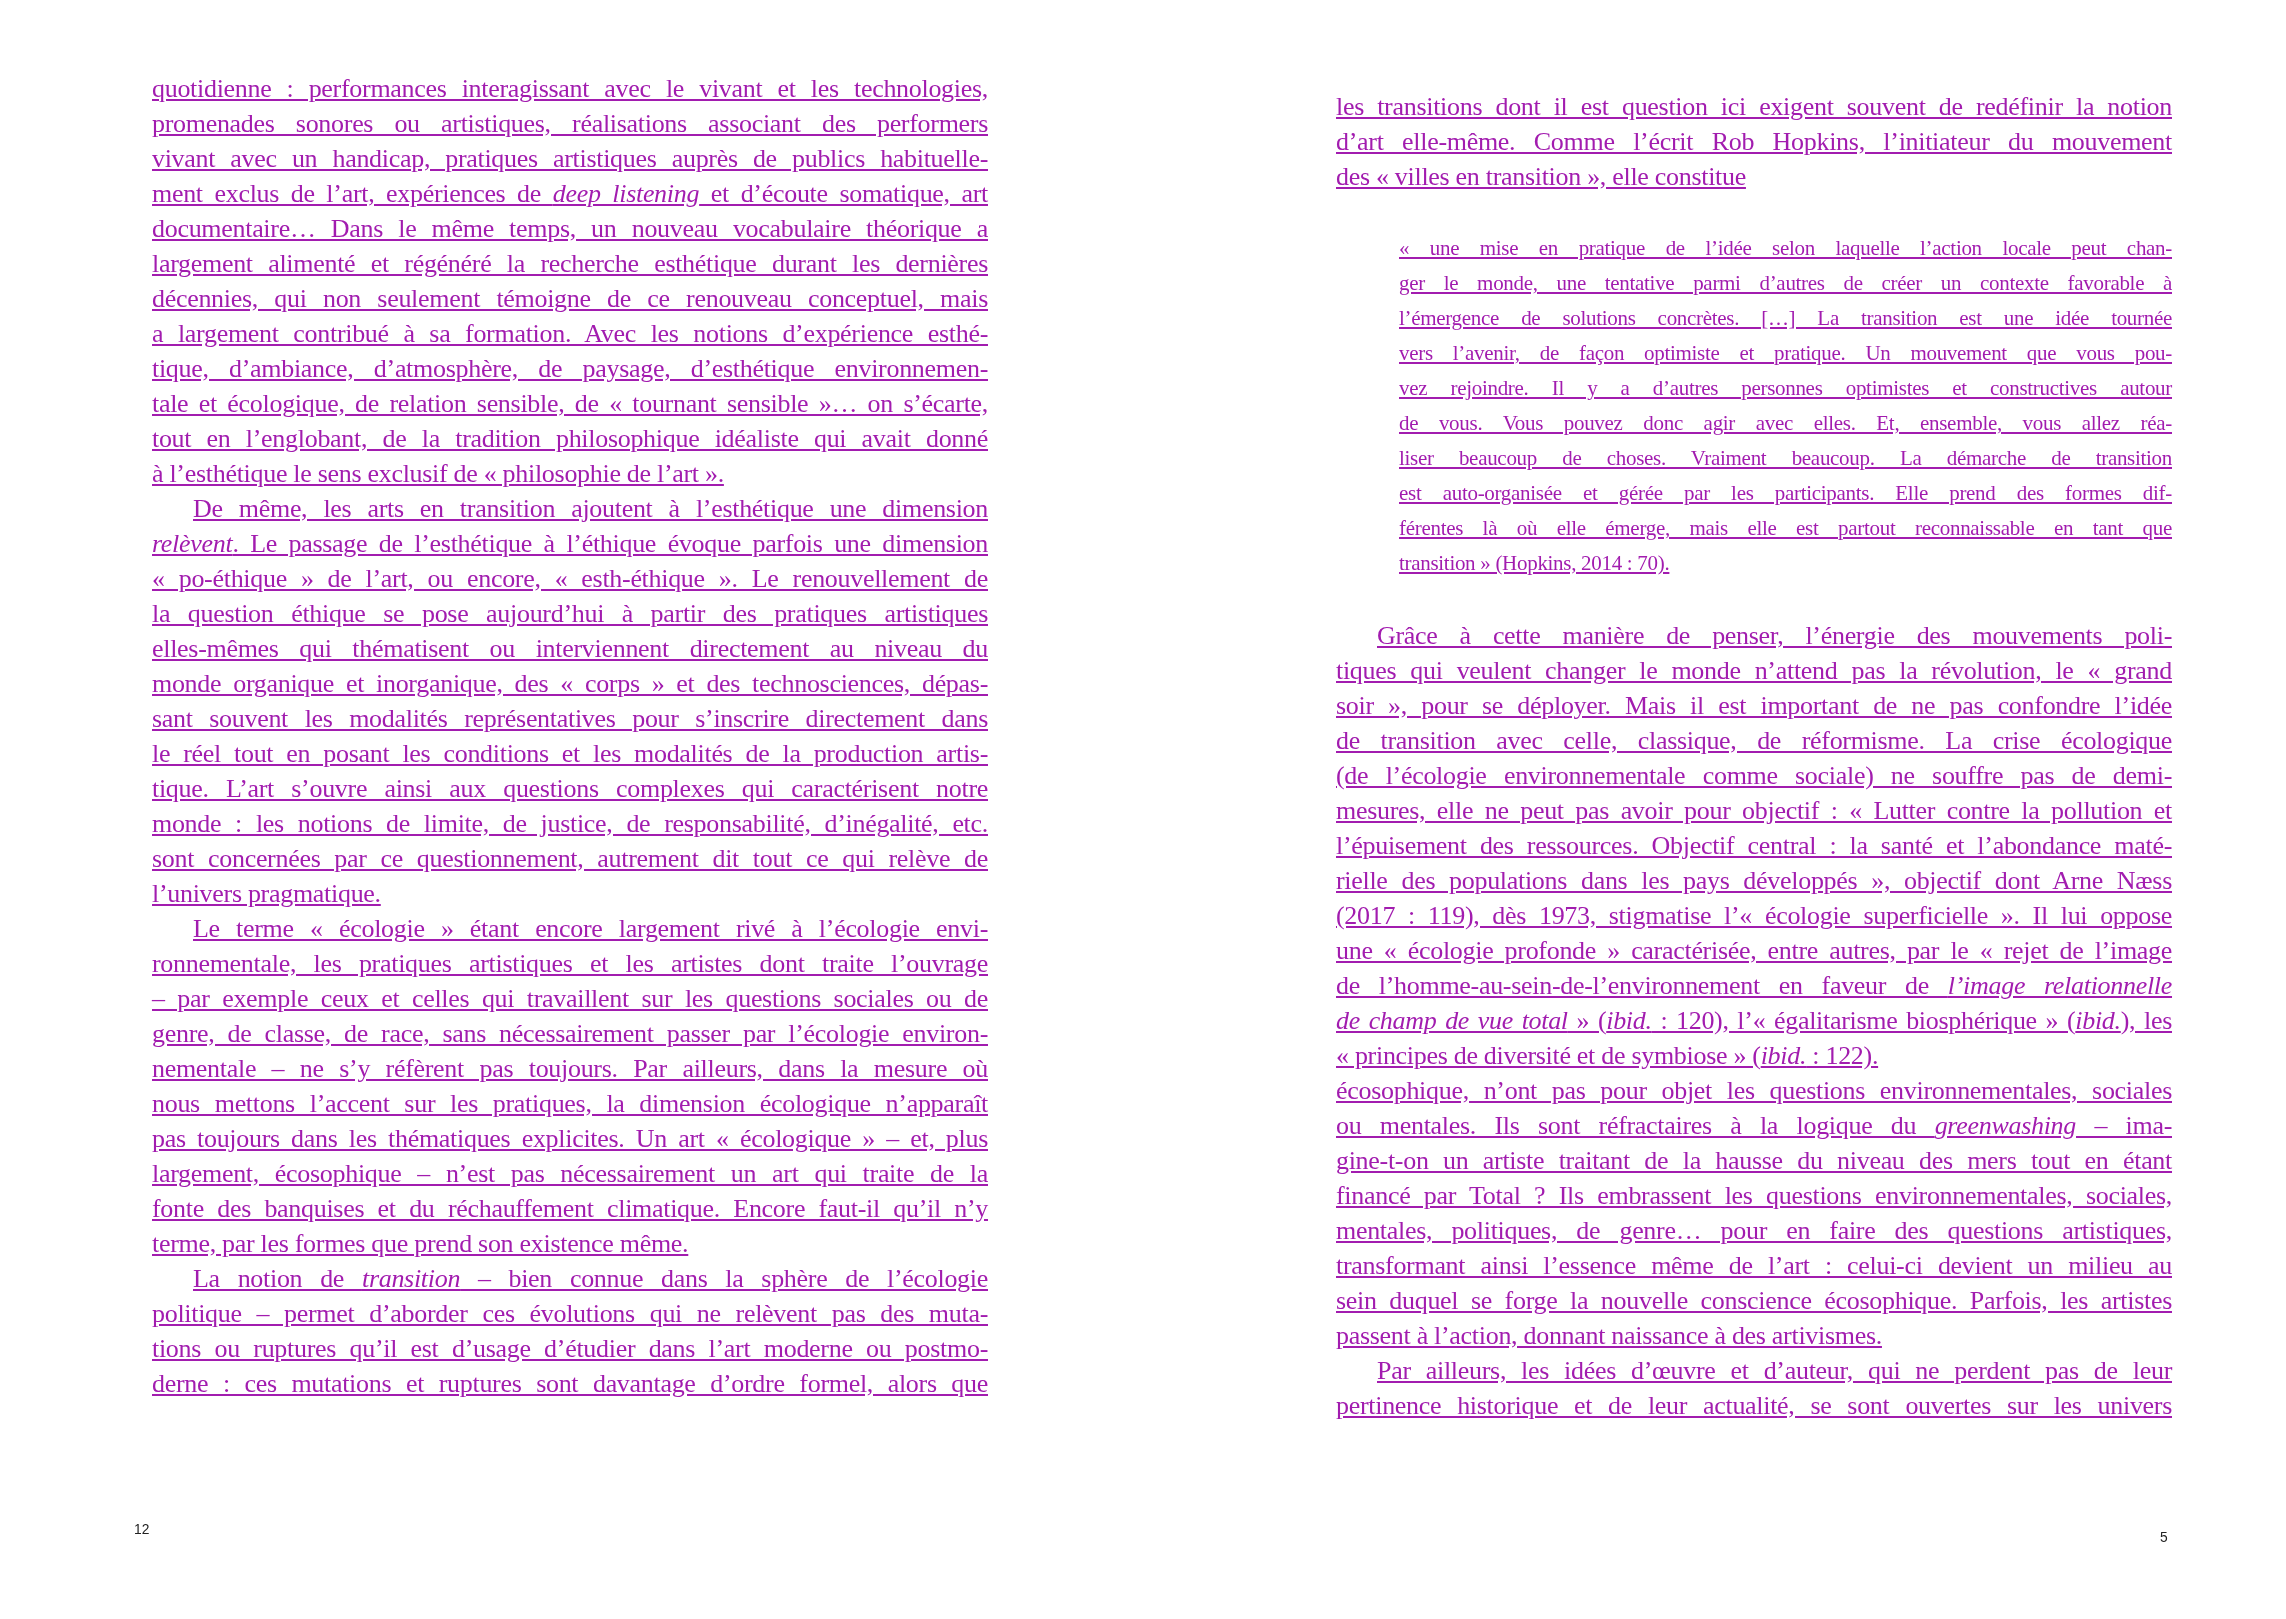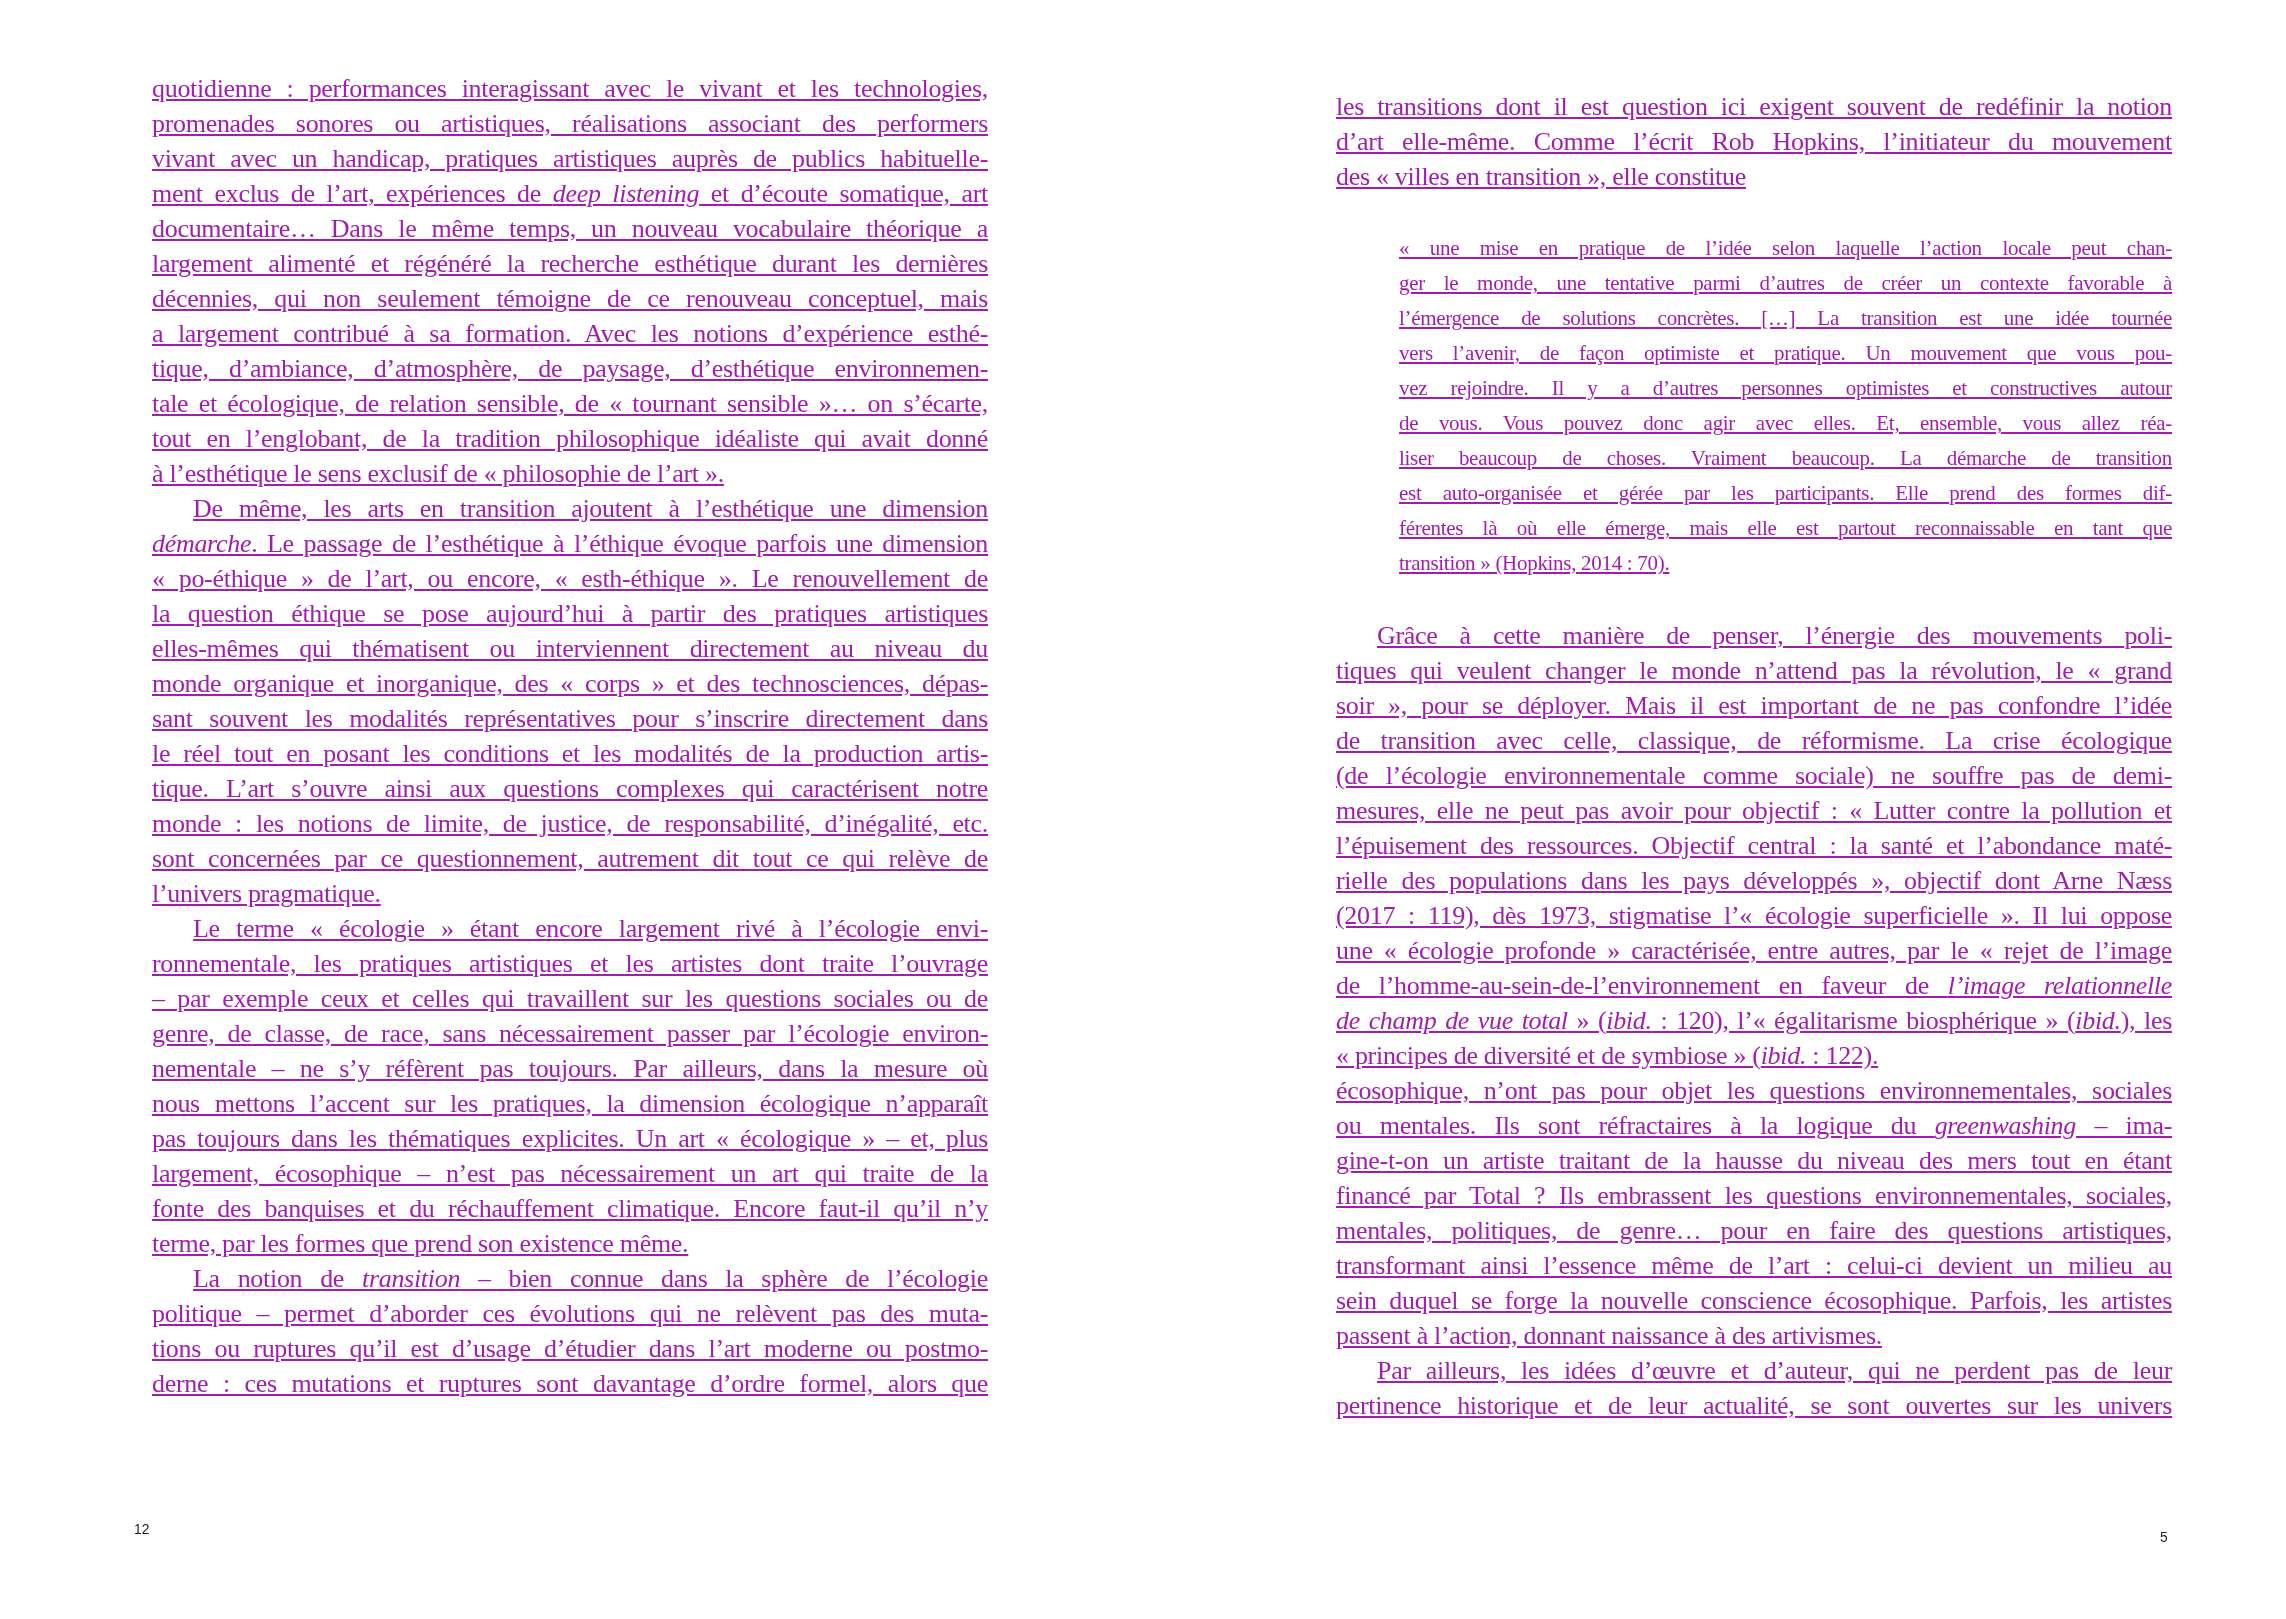--- a/index.html
+++ b/index.html
@@ -35,21 +35,21 @@
         <span class="line">largement alimenté et régénéré la recherche esthétique durant les dernières</span>
         <span class="line">décennies, qui non seulement témoigne de ce renouveau conceptuel, mais</span>
         <span class="line">a largement contribué à sa formation. Avec les notions d’expérience esthé-</span>
         <span class="line">tique, d’ambiance, d’atmosphère, de paysage, d’esthétique environnemen-</span>
         <span class="line">tale et écologique, de relation sensible, de « tournant sensible »… on s’écarte,</span>
         <span class="line">tout en l’englobant, de la tradition philosophique idéaliste qui avait donné</span>
         <span class="line last">à l’esthétique le sens exclusif de « philosophie de l’art ».</span>
       </div>
       <div class="paragraph">
         <span class="line indent">De même, les arts en transition ajoutent à l’esthétique une dimension</span>
-        <span class="line"><i>démarche</i>. Le passage de l’esthétique à l’éthique évoque parfois une dimension</span>
+        <span class="line"><i>relèvent</i>. Le passage de l’esthétique à l’éthique évoque parfois une dimension</span>
         <span class="line">« po-éthique » de l’art, ou encore, « esth-éthique ». Le renouvellement de</span>
         <span class="line">la question éthique se pose aujourd’hui à partir des pratiques artistiques</span>
         <span class="line">elles-mêmes qui thématisent ou interviennent directement au niveau du</span>
         <span class="line">monde organique et inorganique, des « corps » et des technosciences, dépas-</span>
         <span class="line">sant souvent les modalités représentatives pour s’inscrire directement dans</span>
         <span class="line">le réel tout en posant les conditions et les modalités de la production artis-</span>
         <span class="line">tique. L’art s’ouvre ainsi aux questions complexes qui caractérisent notre</span>
         <span class="line">monde : les notions de limite, de justice, de responsabilité, d’inégalité, etc.</span>
         <span class="line">sont concernées par ce questionnement, autrement dit tout ce qui relève de</span>
         <span class="line last">l’univers pragmatique.</span>

